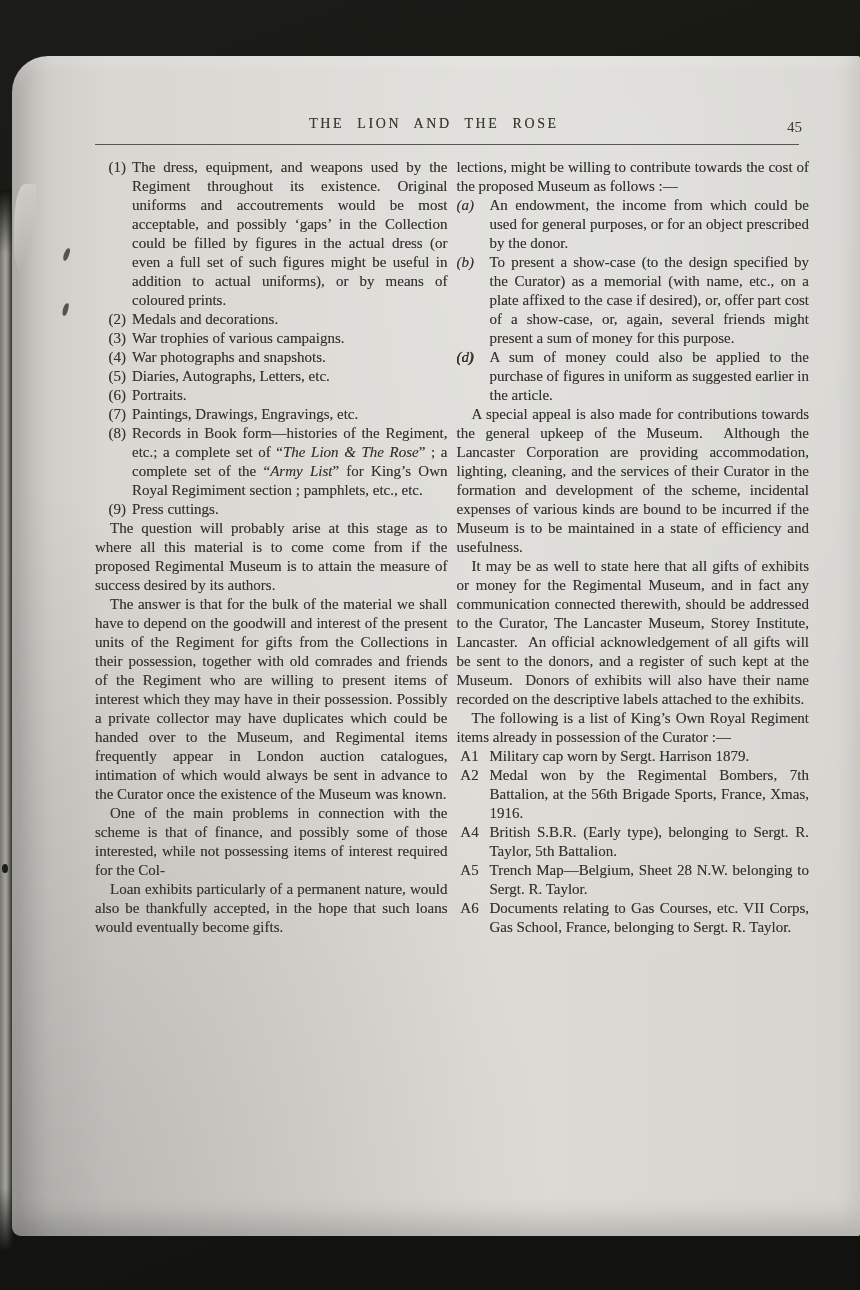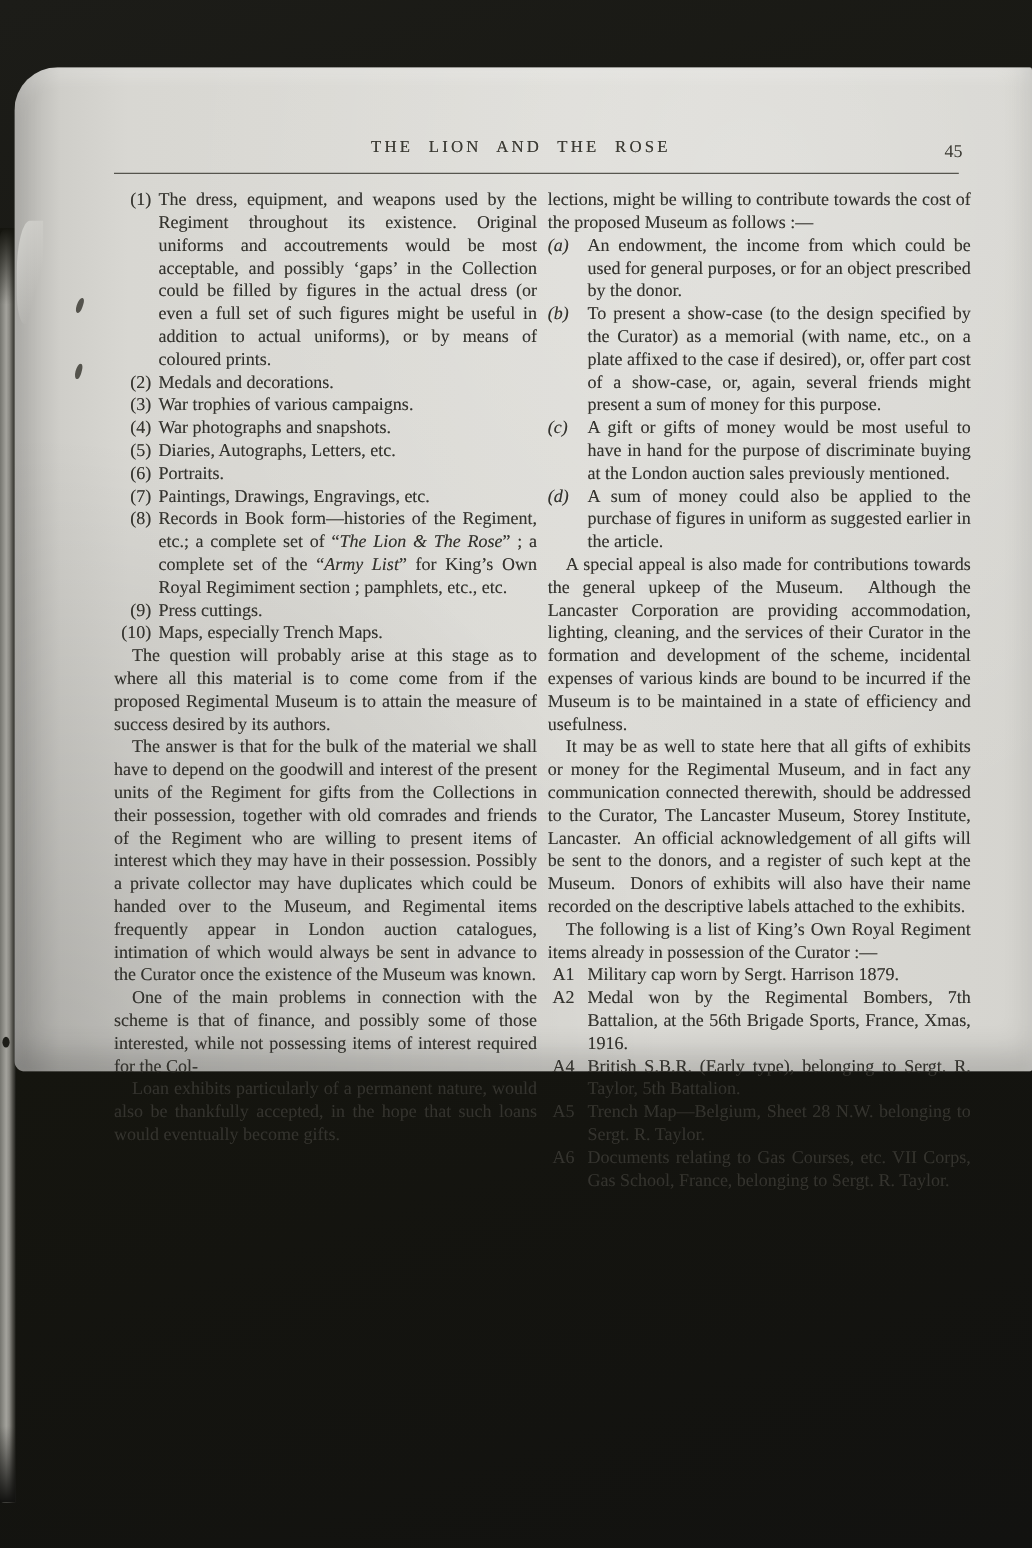--- a/index.html
+++ b/index.html
@@ -13,21 +13,21 @@
     position:absolute;left:0;top:190px;width:13px;height:1062px;
     background:linear-gradient(to right,#75756f 0%,#a4a39d 40%,#8b8a84 60%,#4e4d47 82%,#23231f 100%);
     border-radius:7px 0 0 3px;
   }
   .edge-stack:before{
     content:"";position:absolute;inset:0;
     background:linear-gradient(to bottom,#15150f 0%,rgba(21,21,15,0) 6%,rgba(21,21,15,0) 94%,#121210 100%);
   }
   
   .page{
-    position:absolute;left:12px;top:56px;width:848px;height:837px;
+    position:absolute;left:12px;top:56px;width:848px;height:1180px;
     background:
       radial-gradient(ellipse at 72% 12%, rgba(255,255,255,.22), rgba(255,255,255,0) 55%),
       radial-gradient(ellipse at 0% 100%, rgba(0,0,0,.16), rgba(0,0,0,0) 45%),
       linear-gradient(to right,#b2b1ad 0px,#cfcec9 38px,#d8d7d2 95px,#dcdbd6 55%,#d5d4cf 100%);
     border-radius:36px 2px 2px 9px;
     box-shadow:inset 0 -16px 24px rgba(0,0,0,.16), inset 0 8px 12px rgba(255,255,255,.22);
   }
   .curl{
     position:absolute;left:2px;top:128px;width:22px;height:86px;
     background:linear-gradient(105deg,rgba(245,245,240,.55),rgba(245,245,240,0) 70%);
@@ -123,24 +123,20 @@
               <div class="item">
                 <span class="num">(8)</span>
                 <span>Records in Book form—histories of the Regiment, etc.; a complete set of “<i>The Lion &amp; The Rose</i>” ; a complete set of the “<i>Army List</i>” for King’s Own Royal Regimiment section ; pamphlets, etc., etc.</span>
               </div>
 
               <div class="item">
                 <span class="num">(9)</span>
                 <span>Press cuttings.</span>
               </div>
 
-              <div class="item">
-                <span class="num">(10)</span>
-                <span>Maps, especially Trench Maps.</span>
-              </div>
 
 
             </div>
           <div>
 
               <p class="para">The question will probably arise at this stage as to where all this material is to come come from if the proposed Regimental Museum is to attain the measure of success desired by its authors.</p>
 
               <p class="para">The answer is that for the bulk of the material we shall have to depend on the goodwill and interest of the present units of the Regiment for gifts from the Collections in their possession, together with old comrades and friends of the Regiment who are willing to present items of interest which they may have in their possession. Possibly a private collector may have duplicates which could be handed over to the Museum, and Regimental items frequently appear in London auction catalogues, intimation of which would always be sent in advance to the Curator once the existence of the Museum was known.</p>
 
               <p class="para">One of the main problems in connection with the scheme is that of finance, and possibly some of those interested, while not possessing items of interest required for the Col-</p>
@@ -159,21 +155,20 @@
                 <span>An endowment, the income from which could be used for general purposes, or for an object prescribed by the donor.</span>
               </div>
 
               <div class="item-l">
                 <span class="num">(b)</span>
                 <span>To present a show-case (to the design specified by the Curator) as a memorial (with name, etc., on a plate affixed to the case if desired), or, offer part cost of a show-case, or, again, several friends might present a sum of money for this purpose.</span>
               </div>
 
               <div class="item-l">
                 <span class="num">(c)</span>
-                <span>A gift or gifts of money would be most useful to have in hand for the purpose of discriminate buying at the London auction sales previously mentioned.</span>
               </div>
 
               <div class="item-l">
                 <span class="num">(d)</span>
                 <span>A sum of money could also be applied to the purchase of figures in uniform as suggested earlier in the article.</span>
               </div>
             </div>
 
           <div>
 

